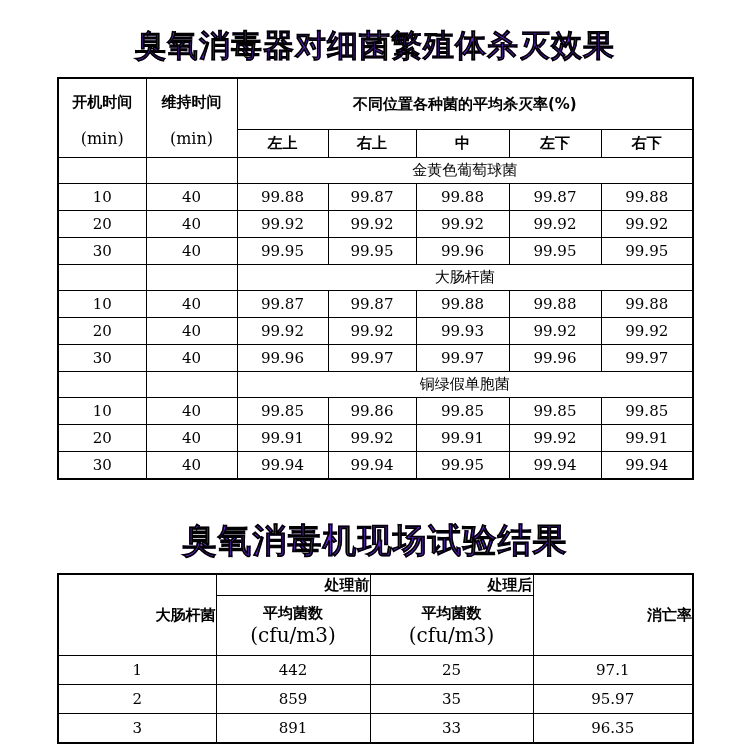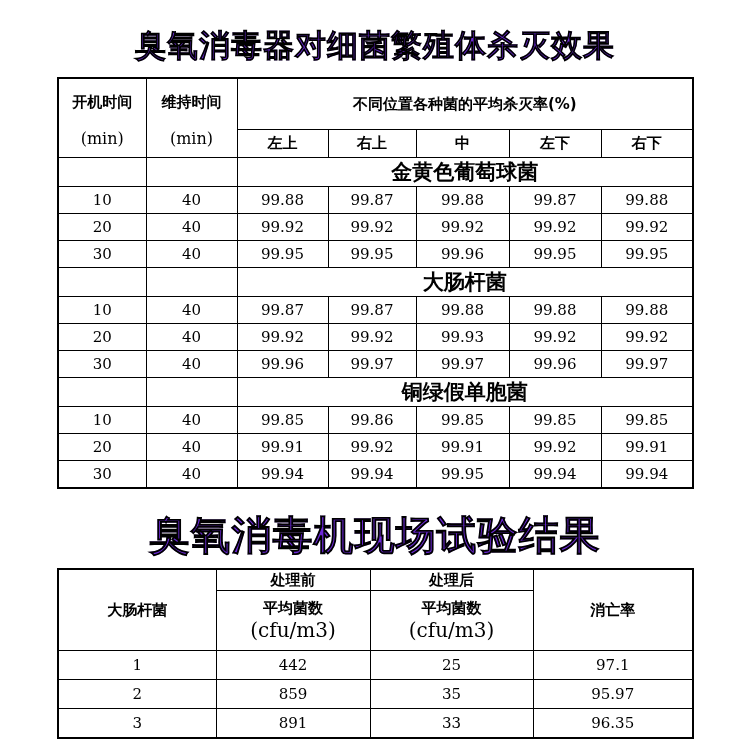--- a/index.html
+++ b/index.html
@@ -17,21 +17,21 @@
     text-align:center;
     font-family:"DejaVu Sans", sans-serif;
     font-weight:900;
     font-size:31px;
     line-height:38px;
     letter-spacing:1px;
     color:#6d28d9;
     -webkit-text-stroke:0.6px #000;
   }
   .title1 { padding-top:26px; }
-  .title2 { margin-top:28px; font-size:40px; line-height:36px; }
+  .title2 { margin-top:42px; font-size:34px; line-height:36px; }
 
   table {
     border-collapse:collapse;
     table-layout:fixed;
     border:2px solid #000;
     margin-left:57px;
   }
   .t1 { margin-top:13px; width:635px; }
   .t2 { margin-top:15px; width:635px; }
 
@@ -43,21 +43,21 @@
     overflow:hidden;
   }
 
   
   .t1 tr.hA  td { height:50px; }
   .t1 tr.hB  td { height:27px; }
   .t1 tr.sp  td { height:25px; }
   .t1 tr.dr  td { height:26px; }
 
   
-  .t2 tr.hA  td { height:20px; }
+  .t2 tr.hA  td { height:20px;text-align:right; }
   .t2 tr.hB  td { height:59px; }
   .t2 tr.dr  td { height:28px; }
 
   .hcell {
     font-family:"DejaVu Sans", sans-serif;
     font-weight:bold;
     font-size:15px;
   }
   .stack {
     height:77px;
@@ -79,23 +79,23 @@
     align-items:center;
     justify-content:center;
     gap:0;
   }
   .stack2 .unit {
     font-family:"DejaVu Serif", serif;
     font-weight:normal;
     font-size:20px;
   }
   .species {
-    font-size:21px;
-    font-family:"DejaVu Serif", serif;
-    font-weight:bold;
+    font-size:15px;
+    font-family:"DejaVu Serif", serif;
+    font-weight:normal;
   }
   .num {
     font-family:"DejaVu Serif", serif;
     font-size:15px;
   }
 </style>
 </head>
 <body>
 
 <div class="page">

